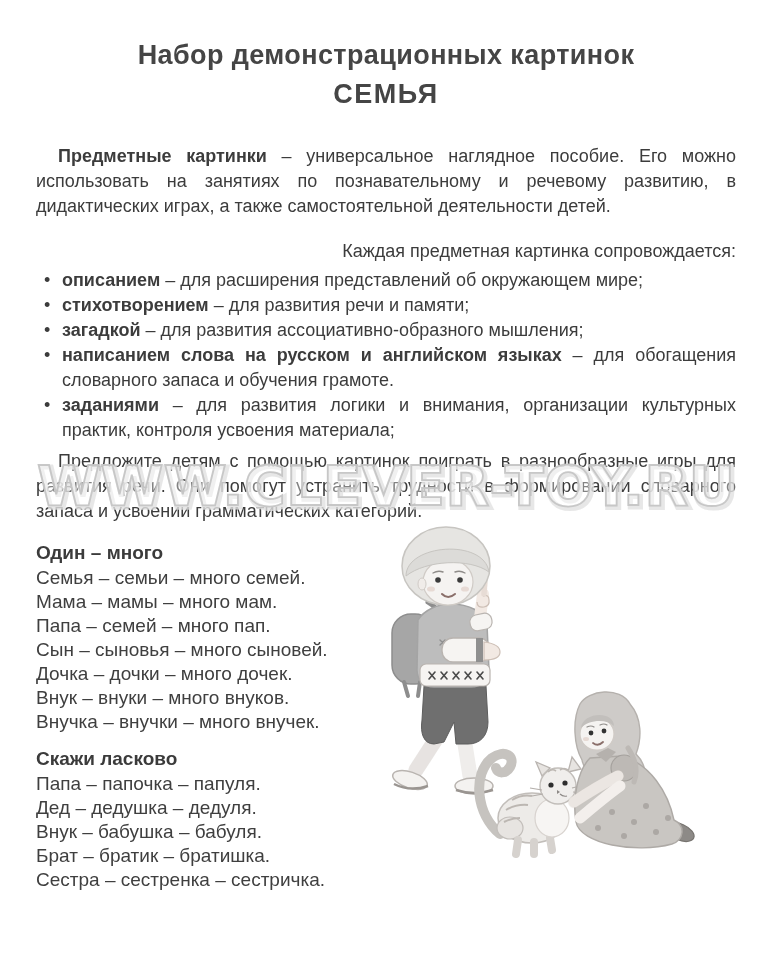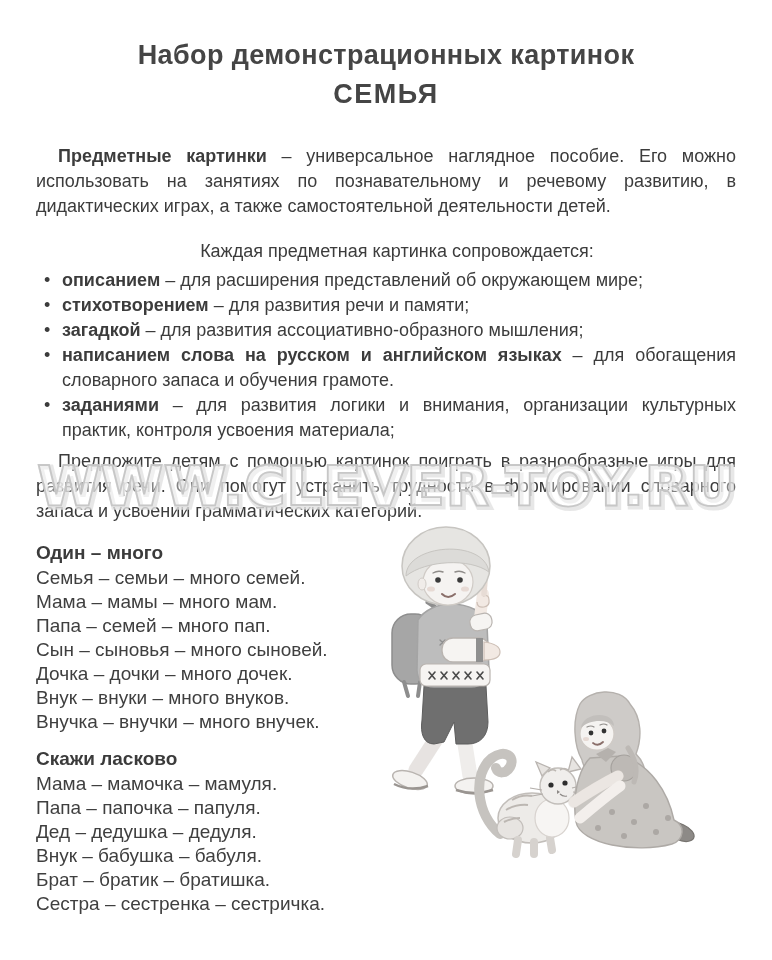--- a/index.html
+++ b/index.html
@@ -21,21 +21,21 @@
     font-size:27px; line-height:39px; font-weight:700;
     color:#454545; letter-spacing:0.4px;
   }
   .title .t2 { letter-spacing:1.5px; }
 
   .body-p {
     margin:0; font-size:18px; line-height:25px;
     text-align:justify; color:#3c3c3c;
   }
   .p1 { margin-top:30px; text-indent:22px; }
-  .list-intro { margin-top:20px; text-indent:22px; text-align:center; }
+  .list-intro { margin-top:20px; text-indent:22px; text-align:right; }
 
   ul.features { margin:4px 0 0 0; padding:0; list-style:none; }
   ul.features li {
     position:relative; padding-left:26px;
     font-size:18px; line-height:25px; text-align:justify;
   }
   ul.features li::before {
     content:"•"; position:absolute; left:8px; top:0;
     font-size:18px; color:#3c3c3c;
   }
@@ -93,21 +93,20 @@
         <p>Семья – семьи – много семей.</p>
         <p>Мама – мамы – много мам.</p>
         <p>Папа – семей – много пап.</p>
         <p>Сын – сыновья – много сыновей.</p>
         <p>Дочка – дочки – много дочек.</p>
         <p>Внук – внуки – много внуков.</p>
         <p>Внучка – внучки – много внучек.</p>
       </div>
       <div class="sec2">
         <h2>Скажи ласково</h2>
-        <p>Мама – мамочка – мамуля.</p>
         <p>Папа – папочка – папуля.</p>
         <p>Дед – дедушка – дедуля.</p>
         <p>Внук – бабушка – бабуля.</p>
         <p>Брат – братик – братишка.</p>
         <p>Сестра – сестренка – сестричка.</p>
       </div>
     </div>
   </div>
 
   <div class="watermark">

